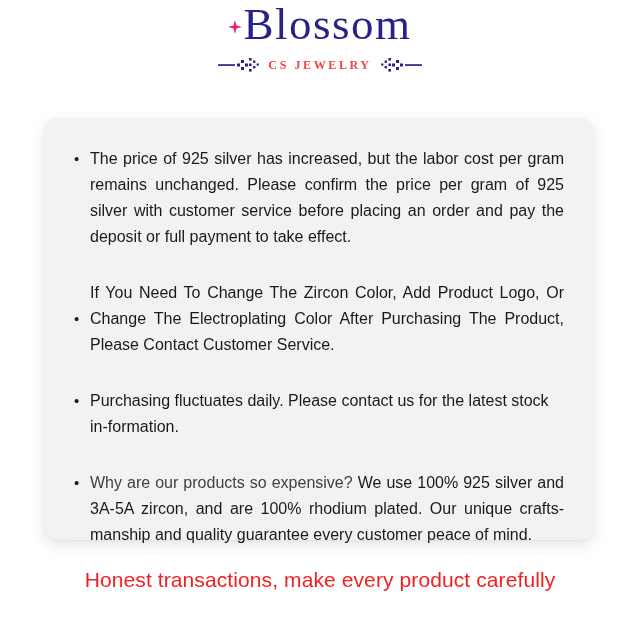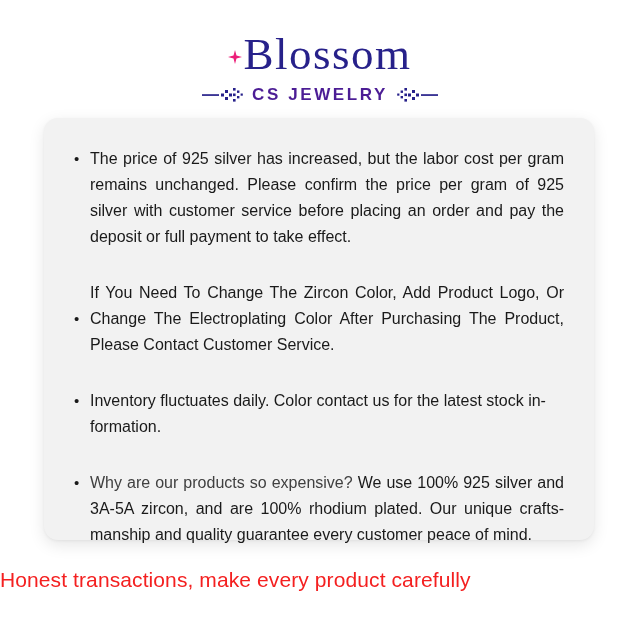--- a/index.html
+++ b/index.html
@@ -11,21 +11,20 @@
     height: 640px;
     background: #ffffff;
     font-family: "Liberation Sans", sans-serif;
     overflow: hidden;
     position: relative;
   }
 
   
   .logo-block {
     width: 100%;
-    padding-top: 30px;
     text-align: left;
   }
   .wordmark-row {
     display: flex;
     align-items: center;
     justify-content: center;
     height: 48px;
   }
   .sparkle {
     width: 14px;
@@ -50,25 +49,25 @@
     gap: 6px;
     margin-top: 7px;
     height: 20px;
   }
   .orn {
     width: 44px;
     height: 16px;
     flex: none;
   }
   .subtitle {
-    font-family: Liberation Sans, sans-serif;
-    font-size: 17px;
+    font-family: Liberation Serif, serif;
+    font-size: 12px;
     font-weight: 700;
     letter-spacing: 2.6px;
-    color: #4c1d95;
+    color: #ef4444;
     white-space: nowrap;
   }
 
   
   .card {
     position: absolute;
     left: 44px;
     top: 118px;
     width: 550px;
     height: 422px;
@@ -122,21 +121,21 @@
   .emph-red {
     color: #404040;
   }
 
   
   .footer {
     position: absolute;
     left: 0;
     top: 568px;
     width: 100%;
-    text-align: left;
+    text-align: center;
     font-size: 21px;
     color: #f42020;
     letter-spacing: 0.1px;
   }
 </style>
 </head>
 <body>
 
 <div class="logo-block">
 
@@ -192,21 +191,21 @@
       <span class="btext">The price of 925 silver has increased, but the labor cost per gram remains unchanged. Please confirm the price per gram of 925 silver with customer service before placing an order and pay the deposit or full payment to take effect.</span>
     </li>
 
     <li class="bullet-item centered-marker">
       <span class="marker">•</span>
       <span class="btext">If You Need To Change The Zircon Color, Add Product Logo, Or Change The Electroplating Color After Purchasing The Product, Please Contact Customer Service.</span>
     </li>
 
     <li class="bullet-item">
       <span class="marker">•</span>
-      <span class="btext no-justify">Inventory fluctuates daily. Color contact us for the latest stock in-formation.</span>
+      <span class="btext no-justify">Purchasing fluctuates daily. Please contact us for the latest stock in-formation.</span>
     </li>
 
     <li class="bullet-item">
       <span class="marker">•</span>
       <span class="btext"><span class="emph-red">Why are our products so expensive?</span><span> We use 100% 925 silver and 3A-5A zircon, and are 100% rhodium plated. Our unique crafts-manship and quality guarantee every customer peace of mind.</span></span>
     </li>
 
   </ul>
 </div>
 

